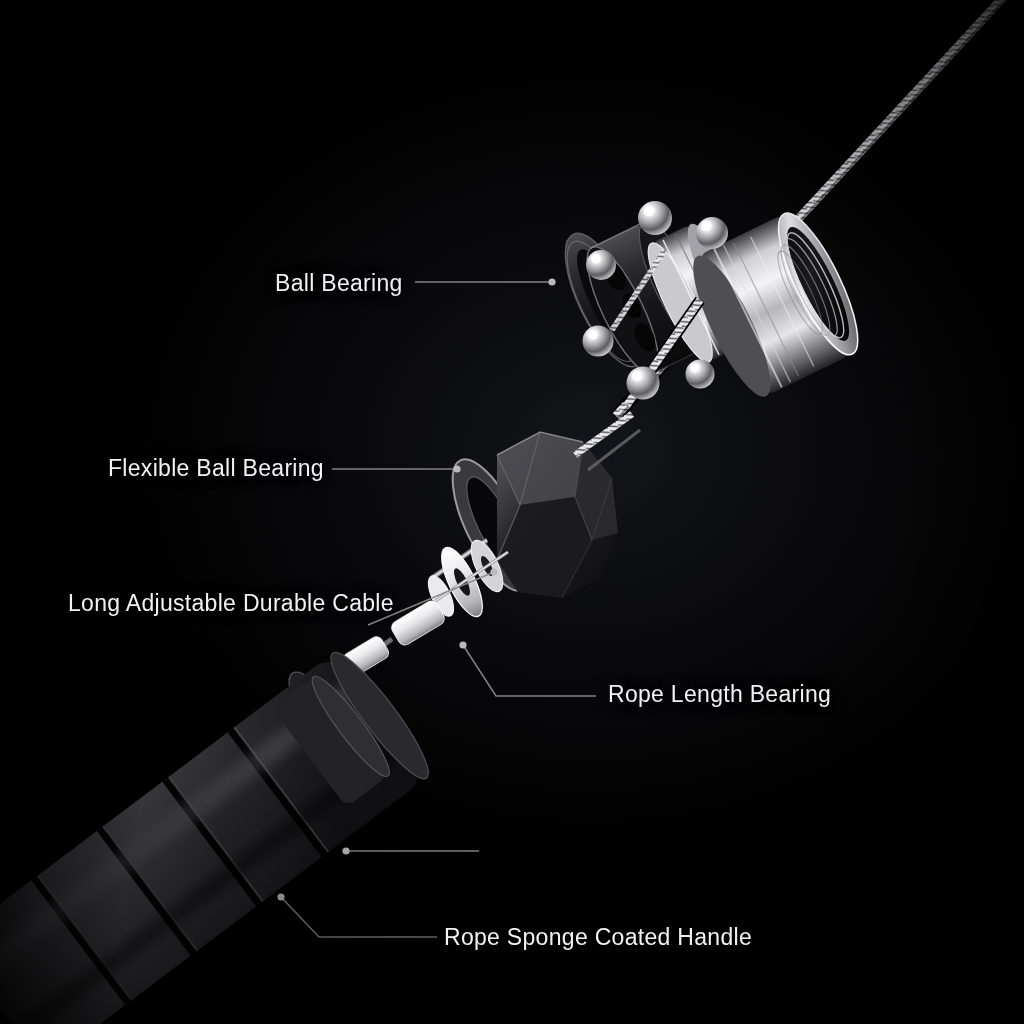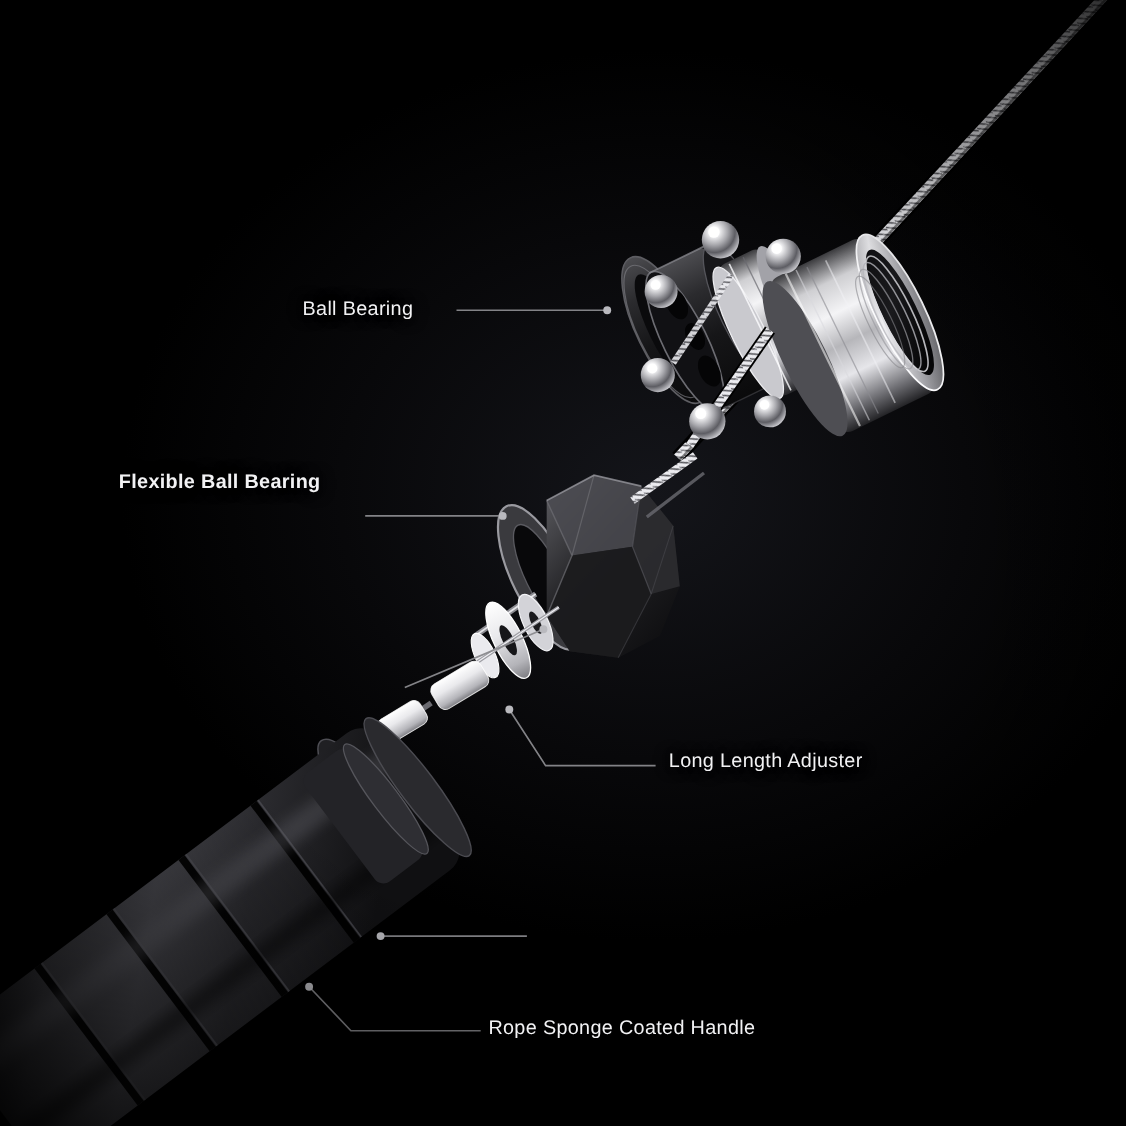--- a/index.html
+++ b/index.html
@@ -13,21 +13,21 @@
     position:relative;width:1024px;height:1024px;
     background:
       radial-gradient(ellipse 620px 520px at 58% 44%, #14151a 0%, #08080a 46%, #000 78%),
       #000;
     overflow:hidden;
   }
   #art{position:absolute;inset:0;width:1024px;height:1024px;}
   .lbl{
     position:absolute;
     color:#f2f2f4;
-    font-size:18px;
+    font-size:23px;
     letter-spacing:.3px;
     white-space:nowrap;
     text-shadow:0 0 6px rgba(0,0,0,.95), 0 0 14px rgba(0,0,0,.8);
     font-weight:400;
   }
   #overlay{position:absolute;inset:0;width:1024px;height:1024px;pointer-events:none;}
   .vig{
     position:absolute;inset:0;pointer-events:none;
     background:radial-gradient(ellipse 760px 720px at 50% 48%, rgba(0,0,0,0) 48%, rgba(0,0,0,.55) 82%, rgba(0,0,0,.92) 100%);
   }
@@ -334,17 +334,18 @@
         <circle cx="494" cy="572" r="3.6"></circle>
         <circle cx="463" cy="645" r="3.6"></circle>
         <circle cx="346" cy="851" r="3.6"></circle>
         <circle cx="281" cy="897" r="3.6"></circle>
       </g>
   </svg>
 
   <div class="vig"></div>
 
   <div class="lbl" style="left:275px;top:270px;">Ball Bearing</div>
-  <div class="lbl" style="left:108px;top:428px;font-weight:bold;">Flexible Ball Bearing</div>
-  <div class="lbl" style="left:608px;top:681px;">Long Length Adjuster</div>
+  <div class="lbl" style="left:108px;top:455px;">Flexible Ball Bearing</div>
+  <div class="lbl" style="left:68px;top:590px;">Long Adjustable Durable Cable</div>
+  <div class="lbl" style="left:608px;top:681px;">Rope Length Bearing</div>
   <div class="lbl" style="left:444px;top:924px;">Rope Sponge Coated Handle</div>
 
 </div>
 
 </body></html>

